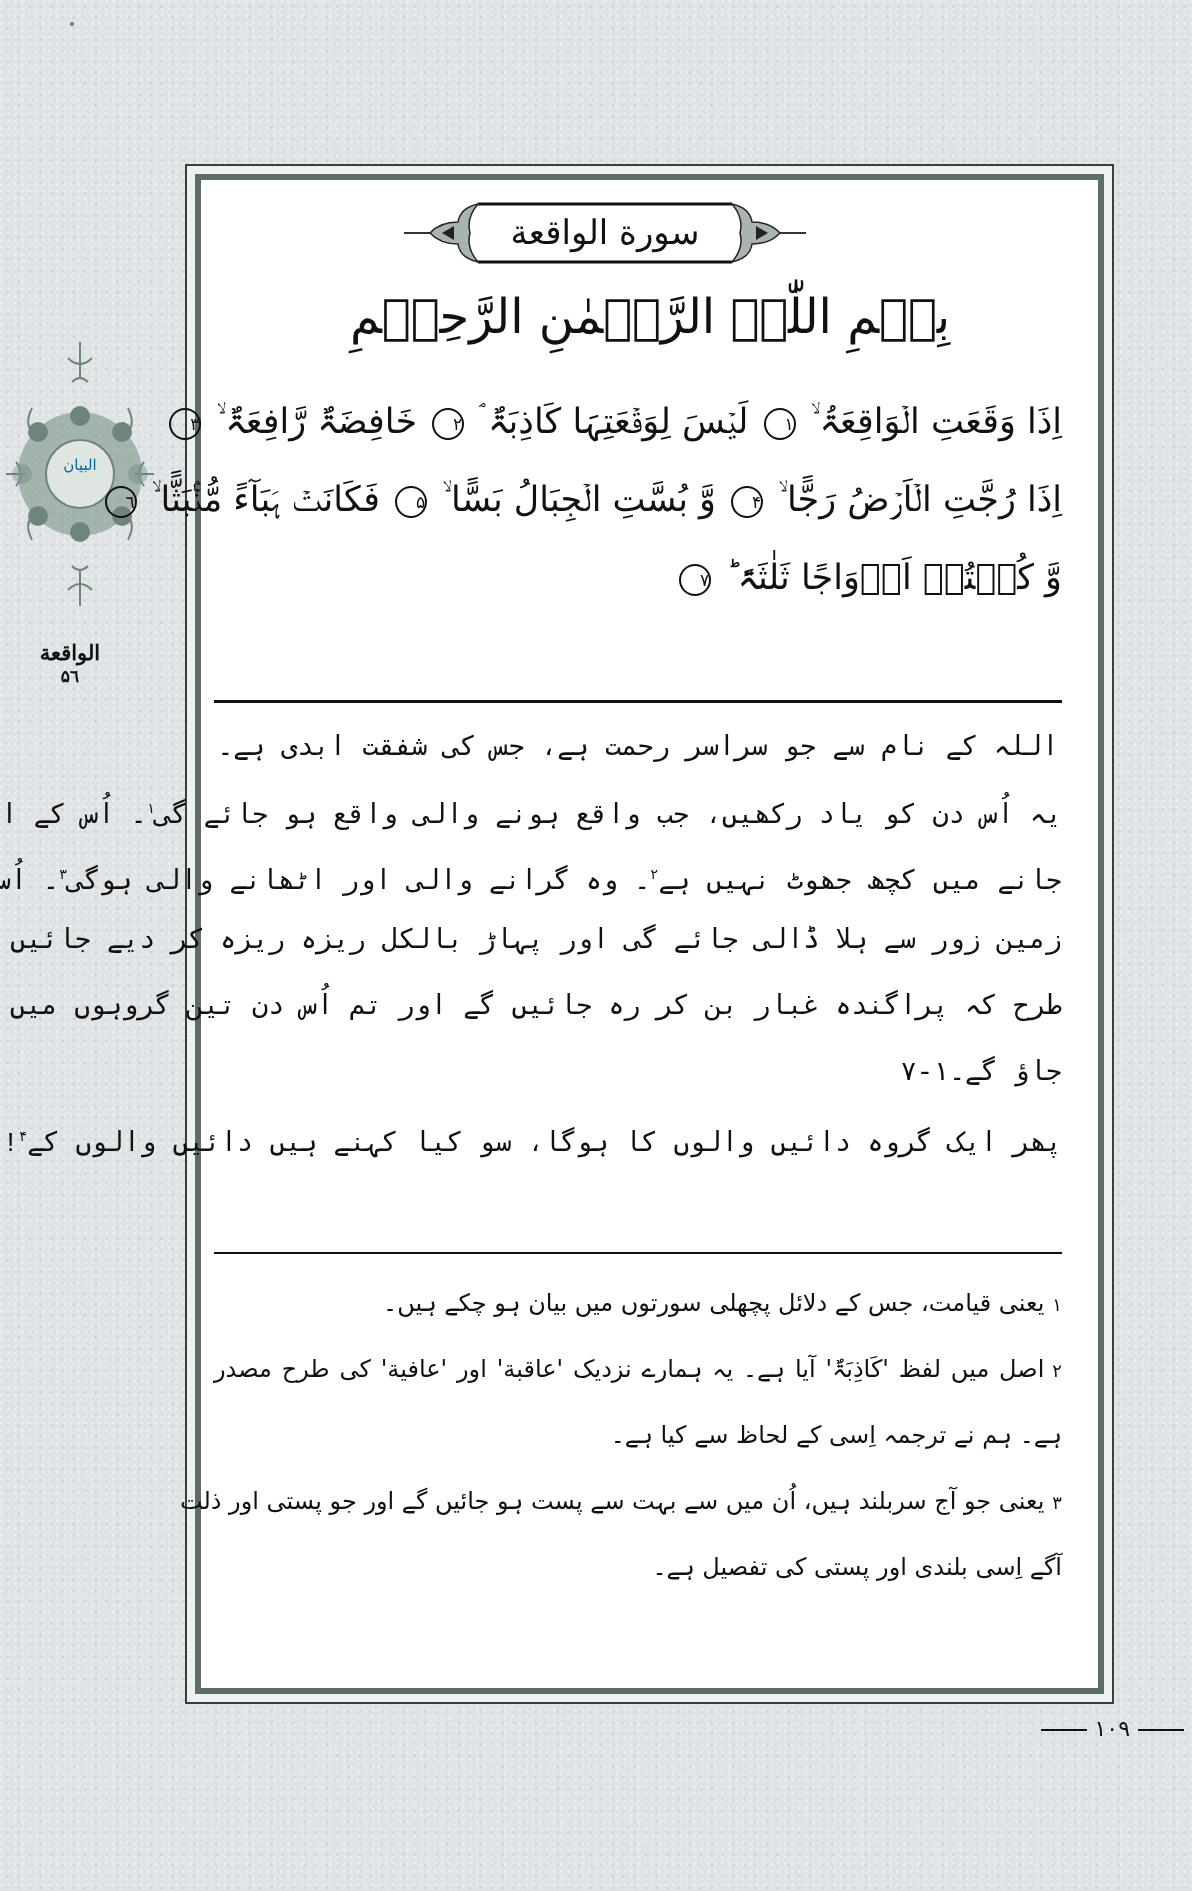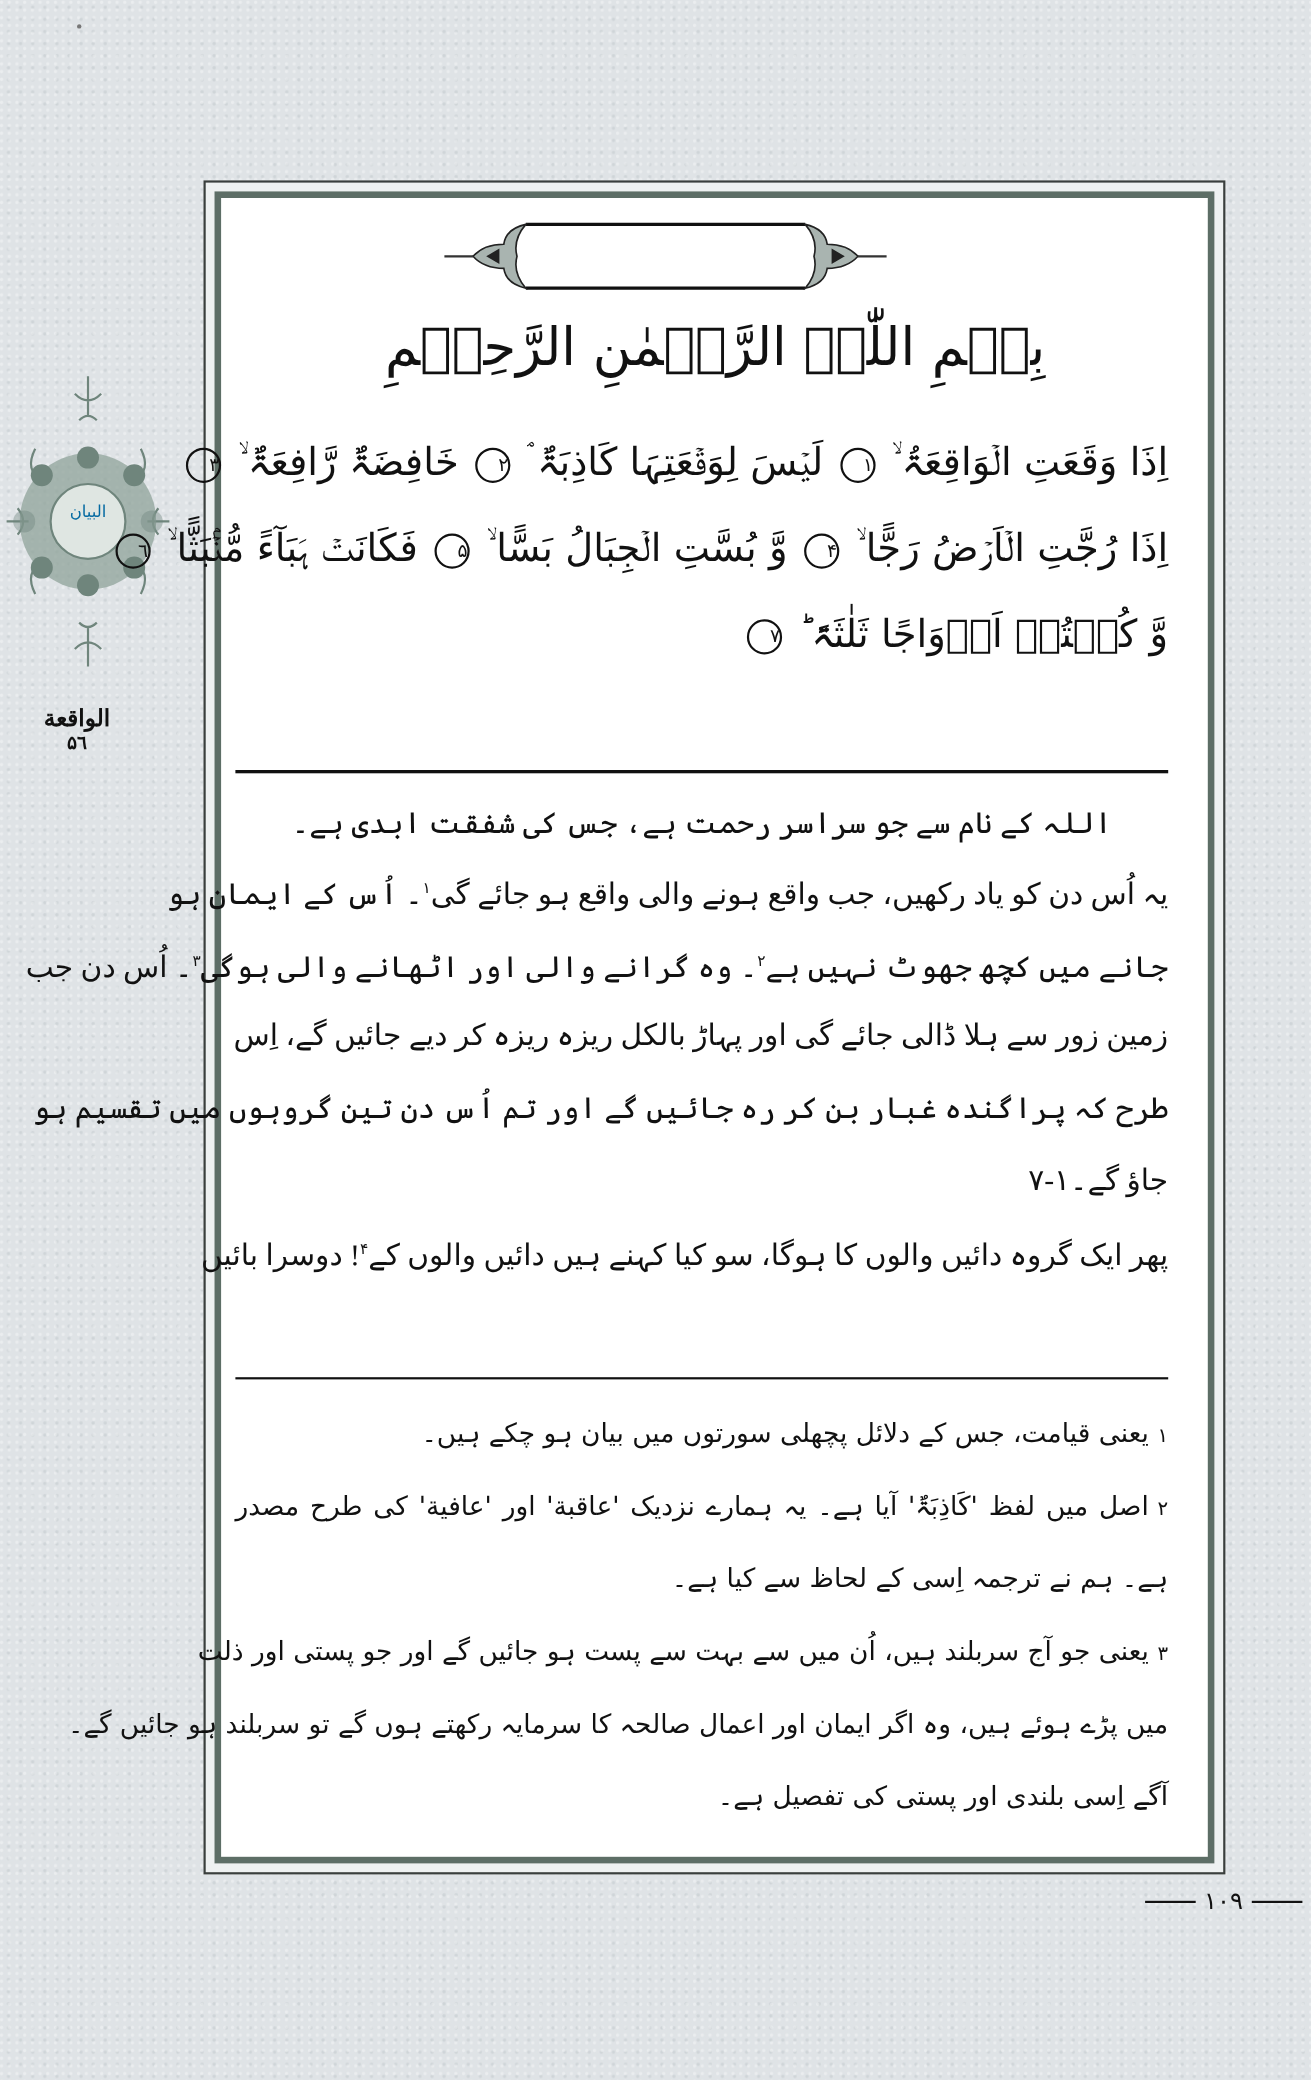--- a/index.html
+++ b/index.html
@@ -152,21 +152,21 @@
     background: #111;
     left: 214px;
     width: 848px;
   }
 
   .urdu-block {
     position: absolute;
     left: 214px;
     width: 848px;
     direction: rtl;
-    font-family: Liberation Serif, serif;
+    font-family: Liberation Mono, monospace;
     font-size: 27px;
     color: #111;
   }
   .urdu-line {
     white-space: nowrap;
     text-align: justify;
     text-align-last: justify;
   }
   .urdu-line.short { text-align-last: right; }
   .urdu-line.center { text-align-last: center; text-align: center; }
@@ -261,20 +261,21 @@
   <svg viewBox="0 0 410 70" preserveAspectRatio="none">
     <line x1="78" y1="6" x2="332" y2="6" stroke="#111" stroke-width="3"></line>
     <line x1="78" y1="64" x2="332" y2="64" stroke="#111" stroke-width="3"></line>
     <g fill="#a9b4b0" stroke="#222" stroke-width="1.5">
       <path d="M78 6 Q60 10 58 24 Q40 24 30 35 Q40 46 58 46 Q60 60 78 64 Q66 50 70 35 Q66 20 78 6 Z"></path>
       <path d="M332 6 Q350 10 352 24 Q370 24 380 35 Q370 46 352 46 Q350 60 332 64 Q344 50 340 35 Q344 20 332 6 Z"></path>
     </g>
     <path d="M4 35 L30 35 M380 35 L406 35" stroke="#333" stroke-width="2"></path>
     <path d="M42 35 L54 28 L54 42 Z M368 35 L356 28 L356 42 Z" fill="#222"></path>
   </svg>
+  <div class="title-text">سورة الواقعة</div>
 </div>
 
 <div class="bismillah">بِسۡمِ اللّٰہِ الرَّحۡمٰنِ الرَّحِیۡمِ</div>
 
 <div class="arabic-block">
   <div class="arabic-line">
     <span>اِذَا وَقَعَتِ الۡوَاقِعَۃُ ۙ</span>
     <span class="ayah-mark">۱</span>
     <span>لَیۡسَ لِوَقۡعَتِہَا کَاذِبَۃٌ ۘ</span>
     <span class="ayah-mark">۲</span>
@@ -327,23 +328,20 @@
   </div>
   <div class="note-line">
     <span class="note-num">۲</span><span>اصل میں لفظ 'کَاذِبَۃٌ' آیا ہے۔ یہ ہمارے نزدیک 'عاقبة' اور 'عافیة' کی طرح مصدر</span>
   </div>
   <div class="note-line short">
     <span>ہے۔ ہم نے ترجمہ اِسی کے لحاظ سے کیا ہے۔</span>
   </div>
   <div class="note-line">
     <span class="note-num">۳</span><span>یعنی جو آج سربلند ہیں، اُن میں سے بہت سے پست ہو جائیں گے اور جو پستی اور ذلت</span>
   </div>
-  <div class="note-line">
-    <span>میں پڑے ہوئے ہیں، وہ اگر ایمان اور اعمال صالحہ کا سرمایہ رکھتے ہوں گے تو سربلند ہو جائیں گے۔</span>
-  </div>
   <div class="note-line short">
     <span>آگے اِسی بلندی اور پستی کی تفصیل ہے۔</span>
   </div>
 </div>
 
 <div class="page-number">
   <span class="dash"></span><span>۱۰۹</span><span class="dash"></span>
 </div>
 
 </body></html>

